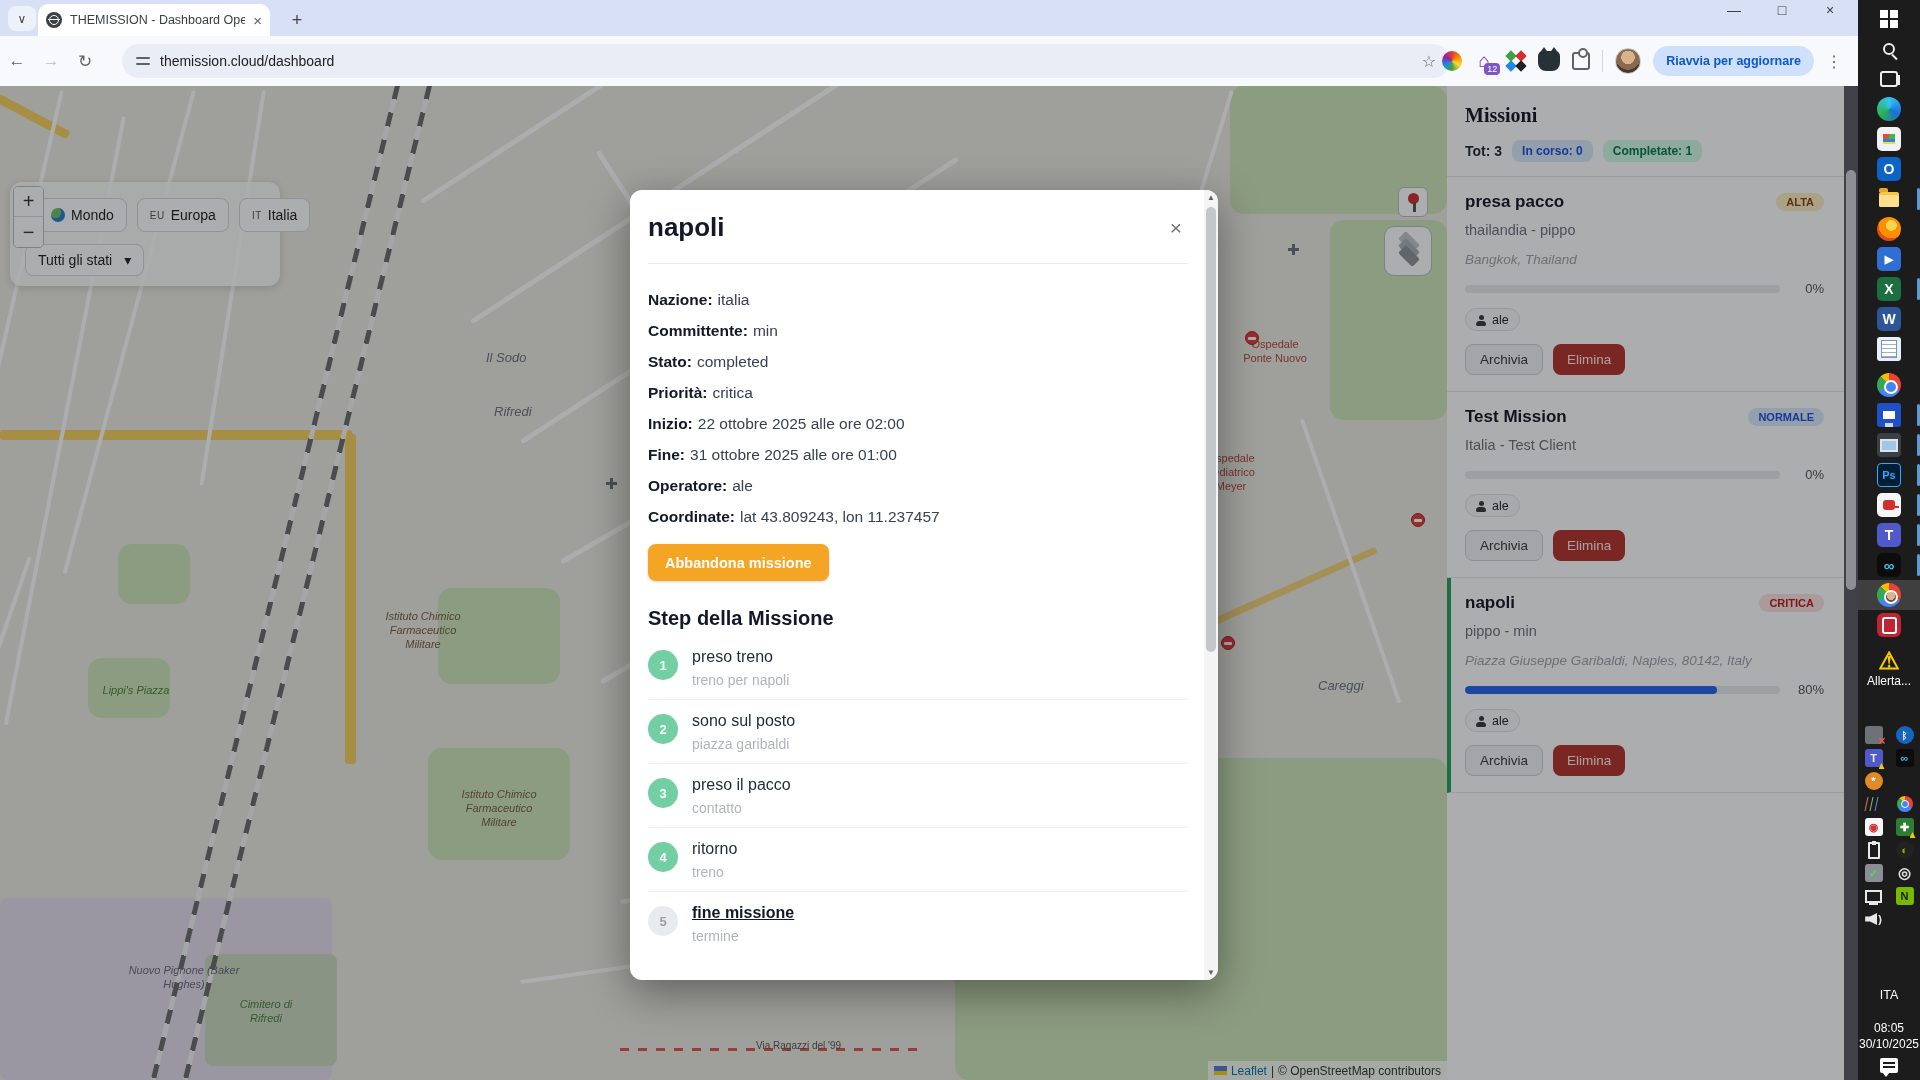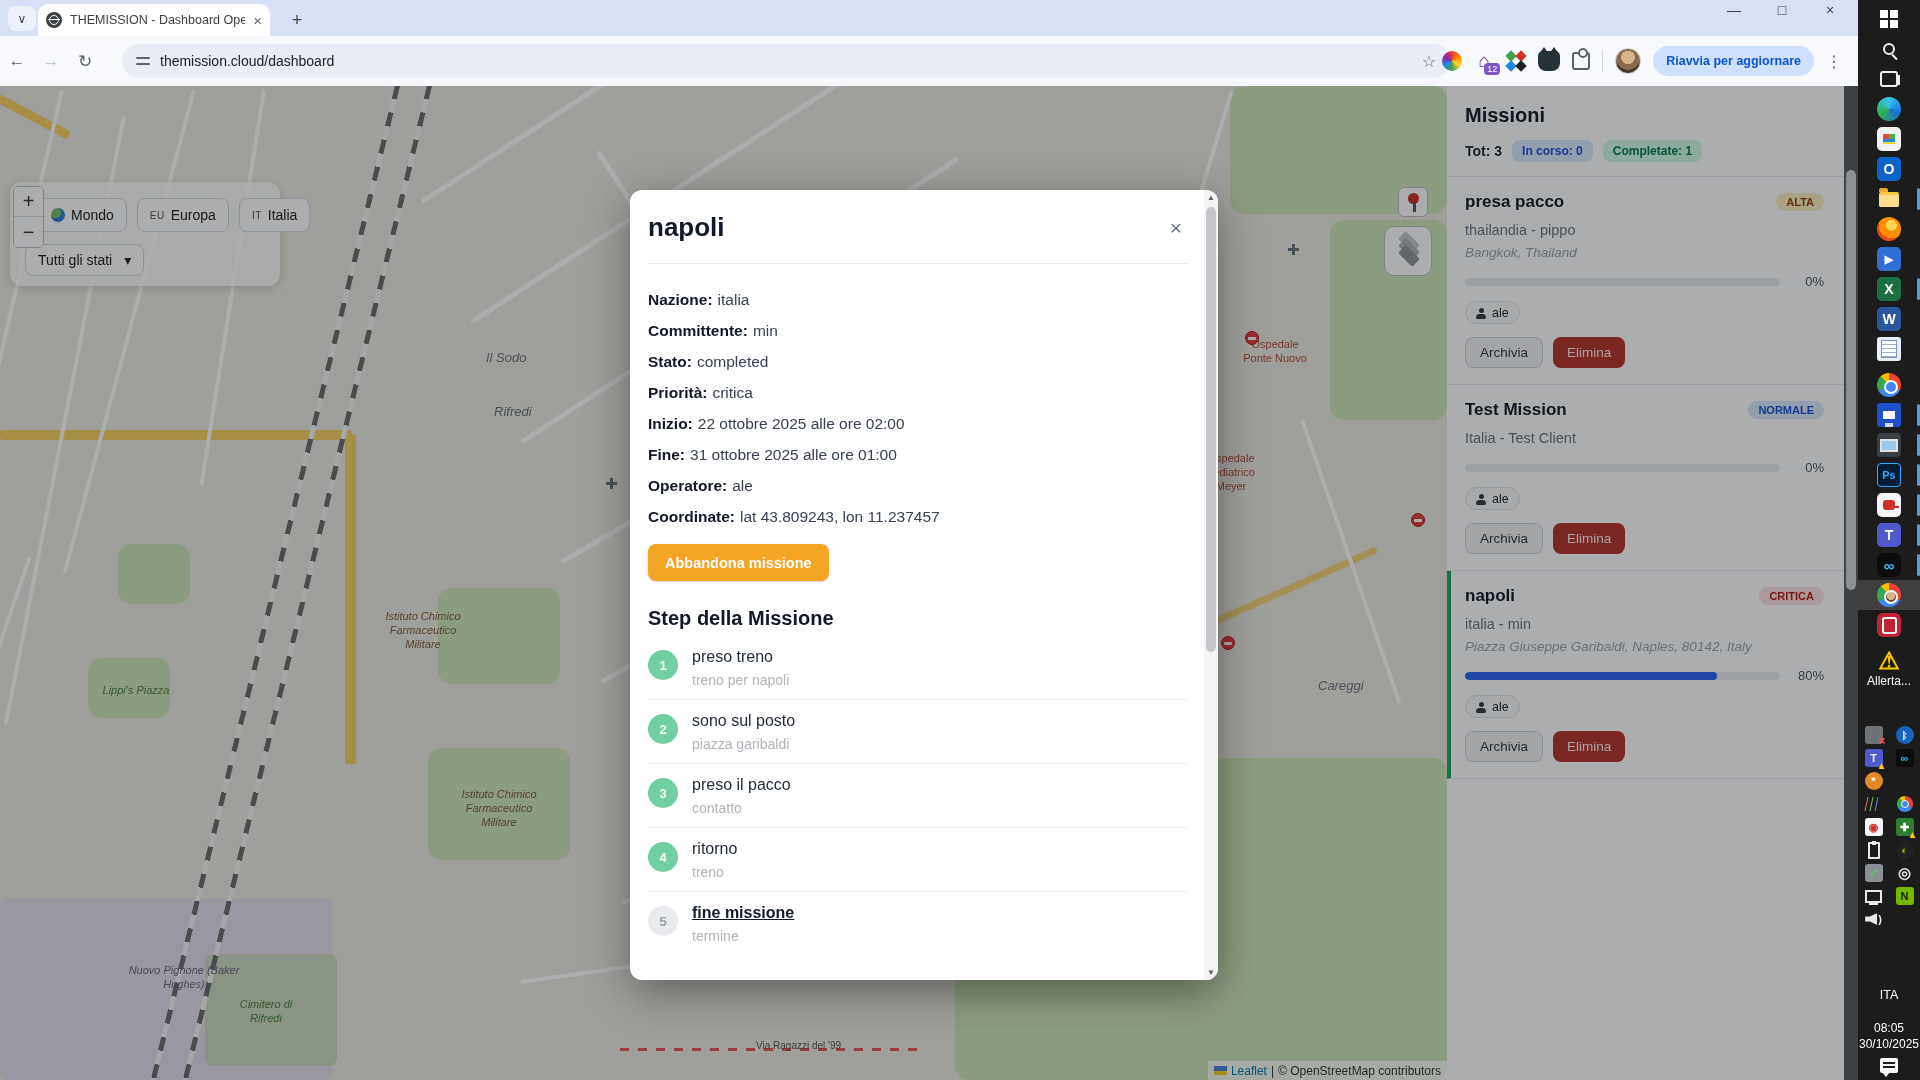--- a/index.html
+++ b/index.html
@@ -92,36 +92,36 @@
   .layers-ctrl { position:absolute; left:1384px; top:140px; width:48px; height:50px; background:#fff; border:1px solid #b9bcc1; border-radius:10px; cursor:pointer; }
   .layers-ctrl i { position:absolute; left:14px; width:20px; height:20px; background:#9aa0a6; transform:rotate(45deg) scaleY(.55); border-radius:3px; }
   .layers-ctrl i:nth-child(1){top:5px; background:#c2c7cd;} .layers-ctrl i:nth-child(2){top:12px; background:#aab0b7;} .layers-ctrl i:nth-child(3){top:19px; background:#8d939a;}
   .attribution { position:absolute; right:0; bottom:0; height:19px; background:rgba(255,255,255,.8); display:flex; align-items:center; gap:4px; padding:0 6px; font-size:12px; color:#333; }
   .ua-flag { width:13px; height:9px; display:inline-block; background:linear-gradient(#4e7ed9 0 50%, #f7d117 50%); }
   .leaflet-link { color:#0078a8; }
 
   
   .sidebar { position:absolute; left:1447px; top:0; width:397px; height:994px; background:#fff; overflow:hidden; }
   .sb-header { padding:18px 20px 14px 18px; border-bottom:1px solid #e5e7eb; }
-  .sb-title { font-size:20px; font-weight:bold; color:#111827; }
+  .sb-title { font-size:20px; font-weight:bold; color:#111827;font-family:Liberation Serif, serif; }
   .sb-badges { display:flex; align-items:center; gap:10px; margin-top:13px; }
   .sb-tot { font-size:14px; font-weight:bold; color:#1f2937; }
   .pill { font-size:12px; font-weight:bold; padding:4px 10px; border-radius:8px; white-space:nowrap; }
   .pill.blue { background:#dbeafe; color:#1d4ed8; }
   .pill.green { background:#d1fae5; color:#047857; }
   .card { position:relative; padding:15px 20px 16px 18px; border-bottom:1px solid #e5e7eb; }
   .card.selected { border-left:4px solid #22a15f; padding-left:14px; }
   .card-top { display:flex; align-items:center; justify-content:space-between; }
   .card-title { font-size:17px; font-weight:bold; color:#111827; }
   .badge { font-size:11px; font-weight:bold; padding:3px 10px; border-radius:9px; }
   .badge.alta { background:#faeec2; color:#92400e; }
   .badge.normale { background:#dbeafe; color:#1d4ed8; }
   .badge.critica { background:#fee2e2; color:#b91c1c; }
   .card-sub { margin-top:10px; font-size:14.5px; color:#6b7280; }
-  .card-loc { margin-top:7px; font-size:13.5px; font-style:italic; color:#9ca3af; }
+  .card-loc { margin-top:14px; font-size:13.5px; font-style:italic; color:#9ca3af; }
   .card-loc:empty { display:none; }
   .prog-row { margin-top:14px; display:flex; align-items:center; gap:10px; }
   .prog-track { flex:1; height:8px; background:#e9ecef; border-radius:4px; overflow:hidden; }
   .prog-fill { height:100%; width:var(--fill,0%); background:#2563eb; border-radius:4px; }
   .prog-pct { width:34px; text-align:right; font-size:13px; color:#4b5563; }
   .chip { margin-top:12px; display:inline-flex; align-items:center; gap:6px; height:23px; padding:0 10px; background:#f8f9fa; border:1px solid #dee2e6; border-radius:12px; font-size:12.5px; color:#212529; }
   .person-ico { width:10px; height:10px; position:relative; }
   .person-ico::before { content:""; position:absolute; left:2.5px; top:0; width:5px; height:5px; border-radius:50%; background:#343a40; }
   .person-ico::after { content:""; position:absolute; left:0; bottom:-1px; width:10px; height:5px; border-radius:5px 5px 2px 2px; background:#343a40; }
   .card-btns { margin-top:13px; display:flex; gap:10px; }
@@ -467,21 +467,21 @@
                 <button class="btn-archive">Archivia</button>
                 <button class="btn-delete">Elimina</button>
               </div>
             </article>
 
             <article class="card selected">
               <div class="card-top">
                 <span class="card-title">napoli</span>
                 <span class="badge critica">CRITICA</span>
               </div>
-              <p class="card-sub">italia - min</p>
+              <p class="card-sub">pippo - min</p>
               <p class="card-loc">Piazza Giuseppe Garibaldi, Naples, 80142, Italy</p>
               <div class="prog-row">
                 <div class="prog-track">
                   <div class="prog-fill" style="--fill: 80%;"></div>
                 </div>
                 <span class="prog-pct">80%</span>
               </div>
               <span class="chip">
                 <span class="person-ico"></span>
                 <span>ale</span>

